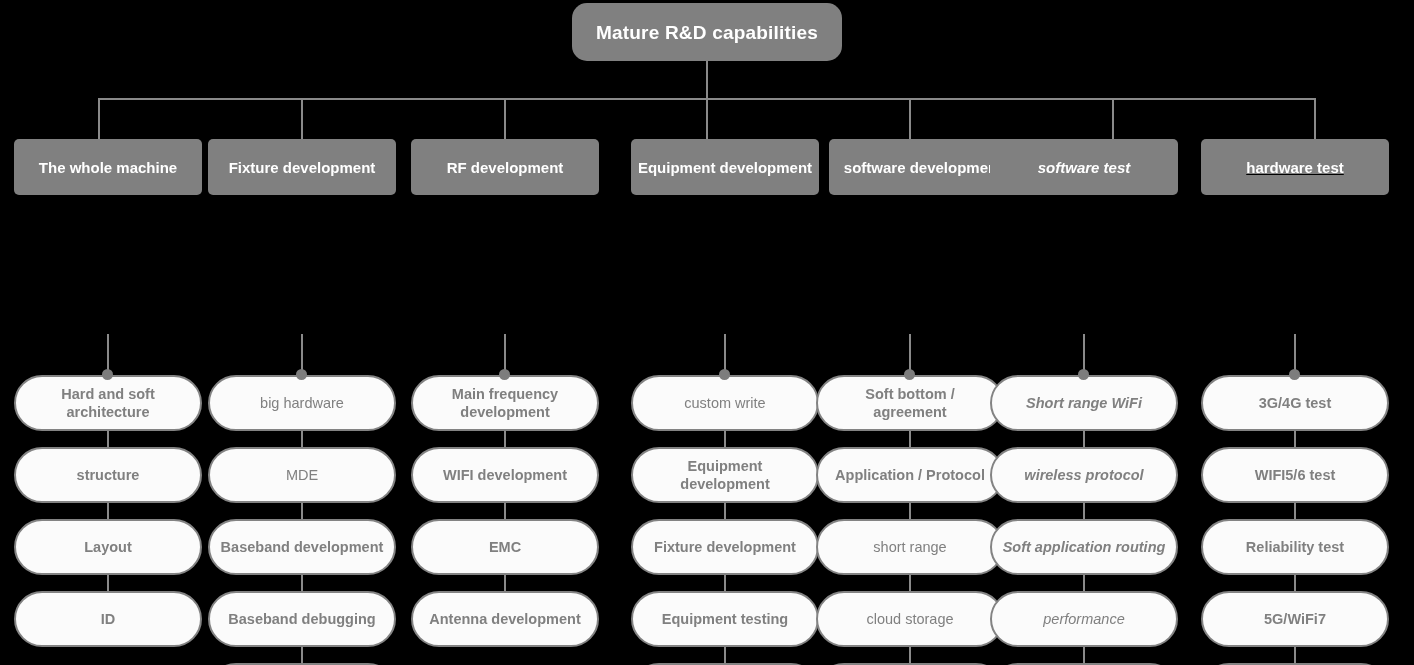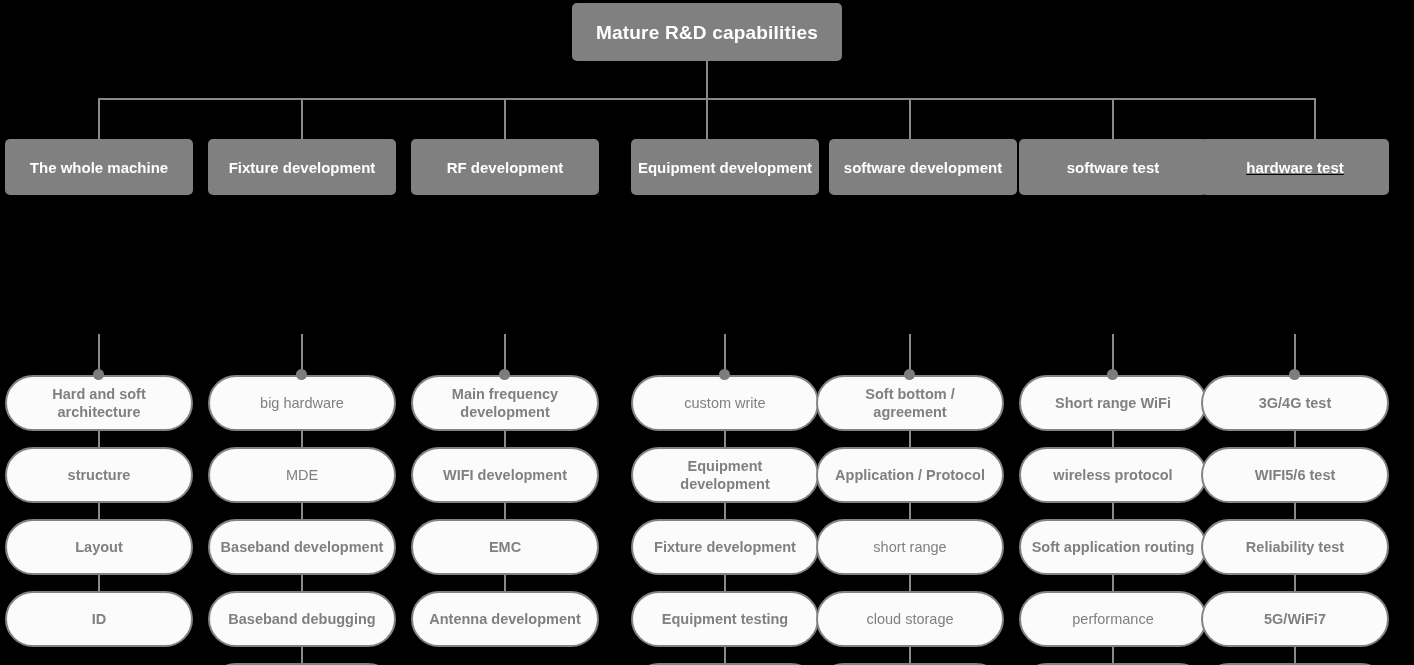--- a/index.html
+++ b/index.html
@@ -23,21 +23,21 @@
   }
 
   
   .root-node {
     position: absolute;
     left: 572px;
     top: 3px;
     width: 270px;
     height: 58px;
     background: #808080;
-    border-radius: 5px;
+    border-radius: 15px;
     display: flex;
     align-items: center;
     justify-content: center;
     text-align: center;
     color: #ffffff;
     font-size: 19px;
     font-weight: bold;
     line-height: 23px;
     letter-spacing: 0.2px;
     box-sizing: border-box;
@@ -168,21 +168,21 @@
 <div id="diagram">
 
   <div class="root-node">
     <span>Mature R&amp;D capabilities</span>
   </div>
 
   <div class="root-stem"></div>
   <div class="bus-line"></div>
 
   <div id="columns-host">
-      <div class="column" style="left: 5px;">
+      <div class="column" style="left: 14px;">
         <div class="col-header">
           <span>The whole machine</span>
         </div>
         <div class="col-stem"></div>
         <div class="col-dot"></div>
         <div class="pill-list">
           <div class="pill-wrap">
             <div class="pill">
               <span>Hard and soft architecture</span>
             </div>
@@ -322,21 +322,21 @@
           <div class="pill-wrap">
             <div class="pill light">
               <span>cloud storage</span>
             </div>
           </div>
           <div class="pill-wrap">
             <div class="pill"></div>
           </div>
         </div>
       </div>
-      <div class="column" style="left: 1019px;">
+      <div class="column" style="left: 990px; font-style: italic;">
         <div class="col-header">
           <span>software test</span>
         </div>
         <div class="col-stem"></div>
         <div class="col-dot"></div>
         <div class="pill-list">
           <div class="pill-wrap">
             <div class="pill">
               <span>Short range WiFi</span>
             </div>

